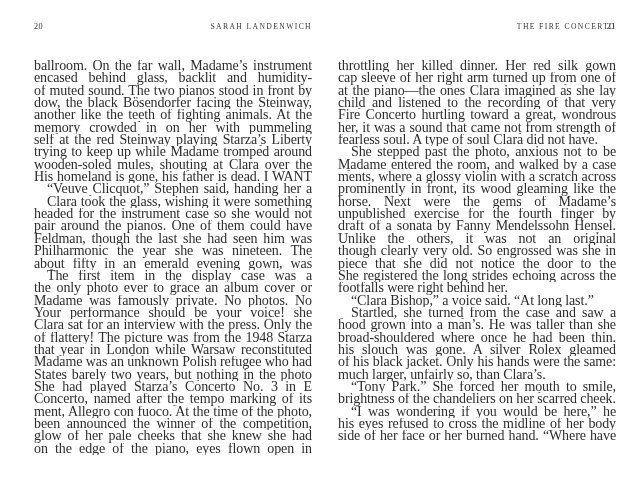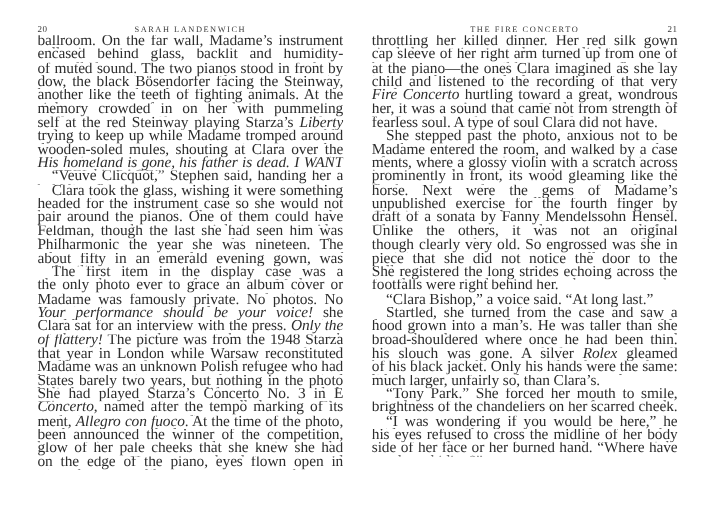--- a/index.html
+++ b/index.html
@@ -2,30 +2,30 @@
 <html><head>
 <meta charset="utf-8">
 <style>
   html,body{margin:0;padding:0}
   body{width:640px;height:480px;background:#ffffff;overflow:hidden}
   .spread{display:flex;width:640px;height:480px;font-family:"Liberation Serif",serif;color:#2d2d2d}
   .page{width:320px;height:480px;box-sizing:border-box;position:relative;background:#ffffff}
   .content{position:absolute;top:22px}
   .page.left .content{left:34px;width:278px}
   .page.right .content{left:18px;width:278px}
-  .header{position:relative;height:10px;text-align:center;
+  .header{position:relative;height:10px;margin-bottom:28px;text-align:right;
           font-size:7.6px;letter-spacing:1.4px;text-transform:uppercase;color:#3a3a3a}
   .pnum{position:absolute;top:0;font-size:8.2px;letter-spacing:.5px;color:#3a3a3a}
   .pnum.outer-left{left:0}
   .pnum.outer-right{right:0}
   .col{font-size:14px;line-height:12.35px;letter-spacing:-0.1px;color:#2d2d2d}
   .line{text-align:justify;text-align-last:justify;height:12.35px;overflow:hidden;white-space:normal}
   .line.end{text-align-last:left}
   .line.indent{text-indent:13px}
-  .it{font-style:italic}
+  .it{}
 </style>
 </head>
 <body>
 
 <div class="spread">
 
   <div class="page left">
     <div class="content">
       <div class="header">
         <span class="pnum outer-left">20</span>

